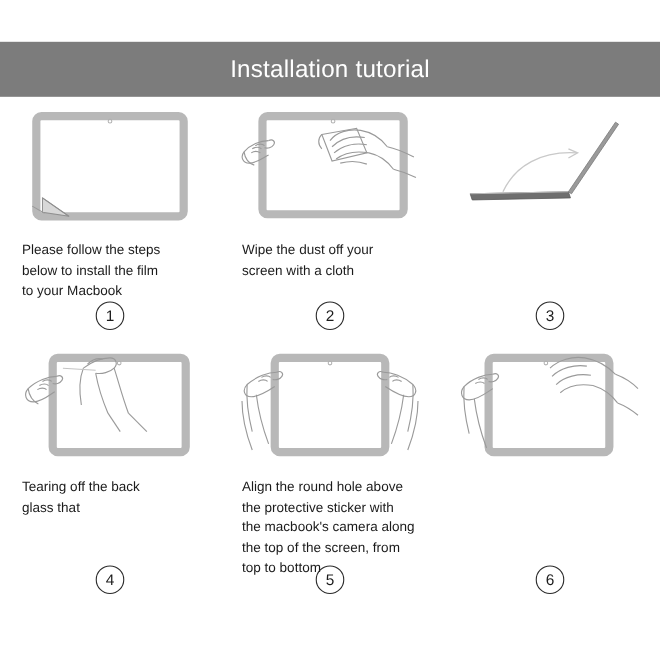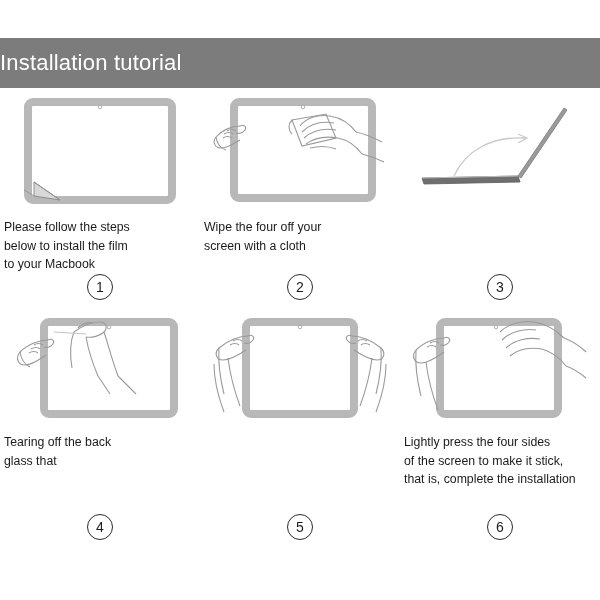--- a/index.html
+++ b/index.html
@@ -23,20 +23,21 @@
   
   .header {
     position: absolute;
     left: 0;
     top: 38px;
     width: 600px;
     height: 50px;
     background: #7c7c7c;
     display: flex;
     align-items: center;
+    justify-content: center;
   }
   .header-title {
     color: #ffffff;
     font-size: 22px;
     font-weight: 400;
     letter-spacing: 0.2px;
     line-height: 1;
   }
 
   
@@ -48,21 +49,21 @@
     height: 500px;
     display: grid;
     grid-template-columns: 1fr 1fr 1fr;
     grid-template-rows: 222px 240px;
   }
   .step {
     position: relative;
     display: flex;
     flex-direction: column;
     align-items: stretch;
-    padding: 0 4px;
+    padding: 0 20px;
     box-sizing: border-box;
   }
   .art {
     position: relative;
     height: 112px;
     width: 100%;
   }
   .art svg {
     position: absolute;
     left: 0;
@@ -160,21 +161,21 @@
             <path d="M88 36 C96 28 108 25 120 27"></path>
             <path d="M90 42 C98 35 110 32 122 34"></path>
             <path d="M92 48 C100 42 112 40 124 42"></path>
             <path d="M124 42 C134 44 142 50 148 58"></path>
             <path d="M142 36 C152 38 160 42 168 46"></path>
             <path d="M148 58 C156 60 164 63 170 66"></path>
             <path d="M96 52 C104 50 114 50 122 53"></path>
           </g>
         </svg>
       </div>
-      <div class="caption">Wipe the four off your
+      <div class="caption">Wipe the dust off your
 screen with a cloth</div>
       <div class="badge-wrap">
         <div class="badge">2</div>
       </div>
     </div>
 
     <div class="step row1">
       <div class="art">
         <svg viewBox="0 0 172 112" preserveAspectRatio="xMidYMid meet">
           <g>
@@ -251,20 +252,25 @@
             <path d="M138 18 C146 18 158 22 167 30 C172 35 170 42 163 42 C155 42 146 36 140 32"></path>
             <path d="M138 18 C134 16 131 19 133 22 C135 25 139 26 142 25"></path>
             <path d="M153 23 C150 21 146 21 144 23"></path>
             <path d="M156 27 C153 25 149 25 147 27"></path>
             <path d="M167 30 C168 44 166 60 162 76"></path>
             <path d="M158 40 C156 56 152 72 146 88"></path>
             <path d="M172 46 C172 62 168 78 162 94"></path>
           </g>
         </svg>
       </div>
+      <div class="caption">Align the round hole above
+the protective sticker with
+the macbook's camera along
+the top of the screen, from
+top to bottom</div>
       <div class="badge-wrap">
         <div class="badge">5</div>
       </div>
     </div>
 
     <div class="step row2">
       <div class="art">
         <svg viewBox="0 0 172 105" preserveAspectRatio="xMidYMid meet">
           <g>
             <rect x="26" y="4" width="118" height="92" rx="5" fill="none" stroke="#b8b8b8" stroke-width="8"></rect>
@@ -282,22 +288,19 @@
             <path d="M86 14 C94 6 108 2 120 4 C132 6 142 12 150 20"></path>
             <path d="M88 22 C96 14 110 10 122 12"></path>
             <path d="M92 30 C100 22 114 19 126 21"></path>
             <path d="M96 38 C104 31 116 29 128 31"></path>
             <path d="M128 31 C138 34 146 40 152 48"></path>
             <path d="M150 20 C158 23 166 28 172 34"></path>
             <path d="M152 48 C160 51 166 55 172 60"></path>
           </g>
         </svg>
       </div>
-      <div class="caption">Lightly press the four sides
-of the screen to make it stick,
-that is, complete the installation</div>
       <div class="badge-wrap">
         <div class="badge">6</div>
       </div>
     </div>
 
   </div>
 </div>
 
 </body></html>

